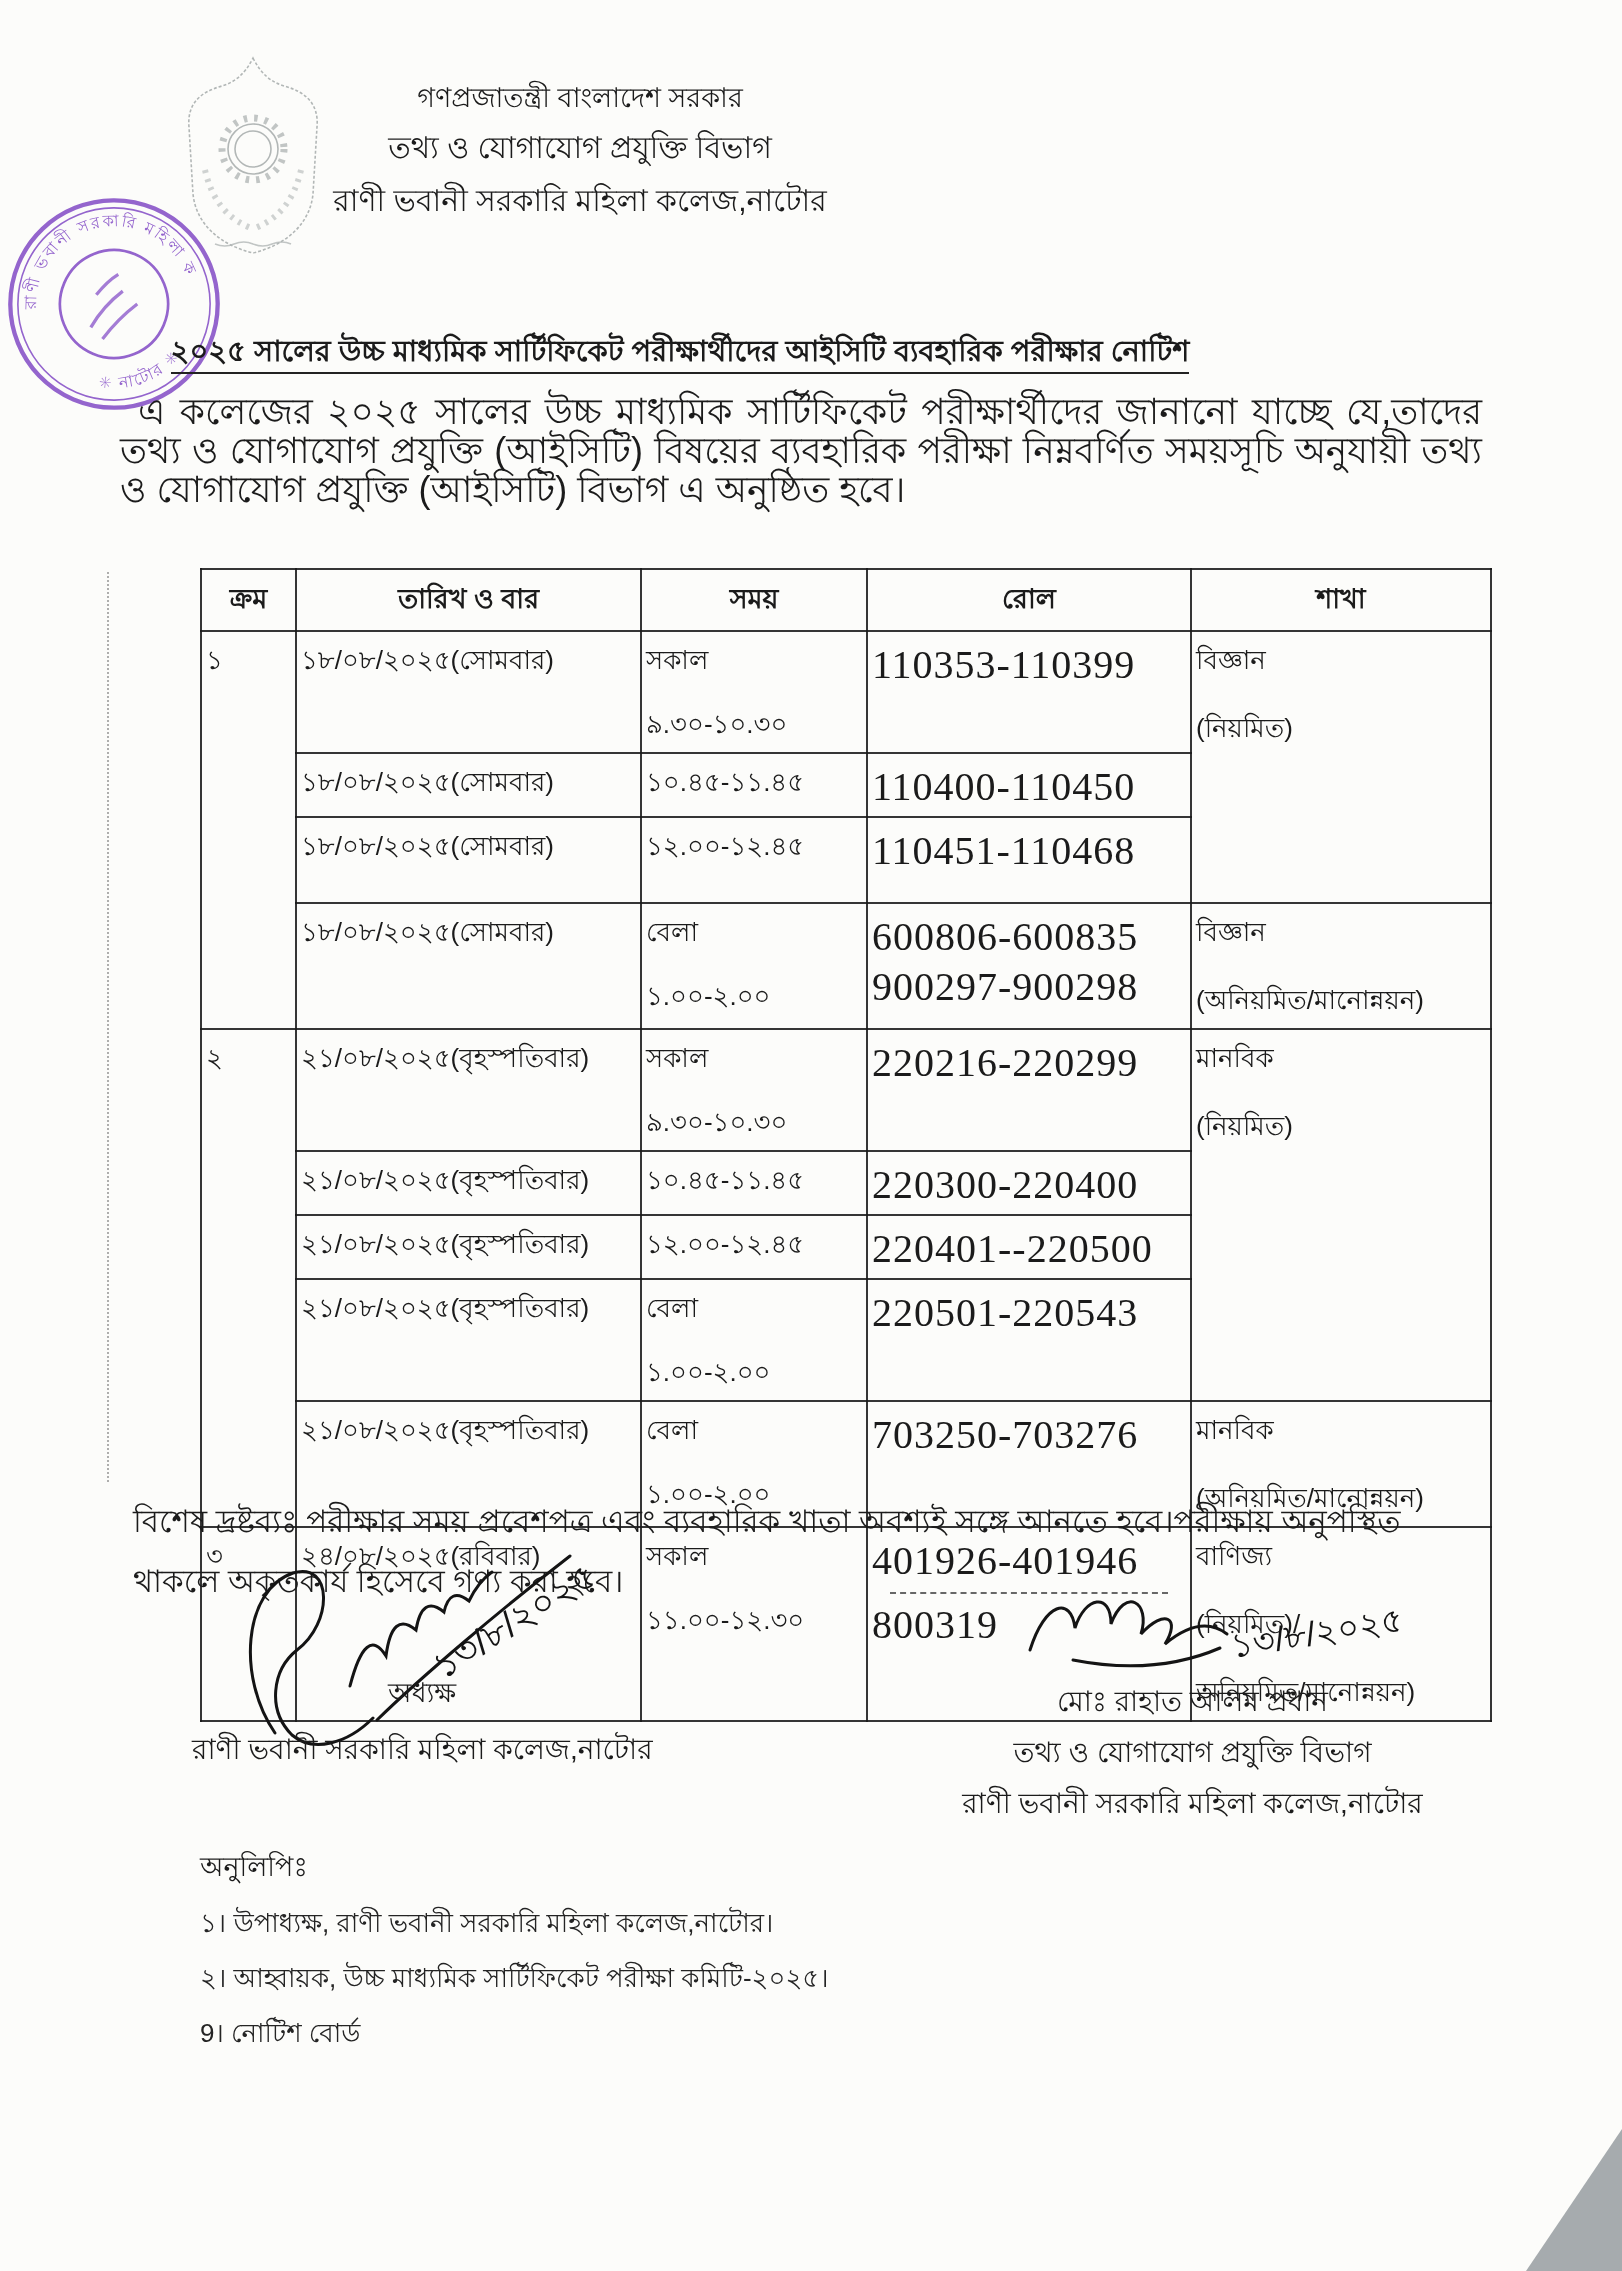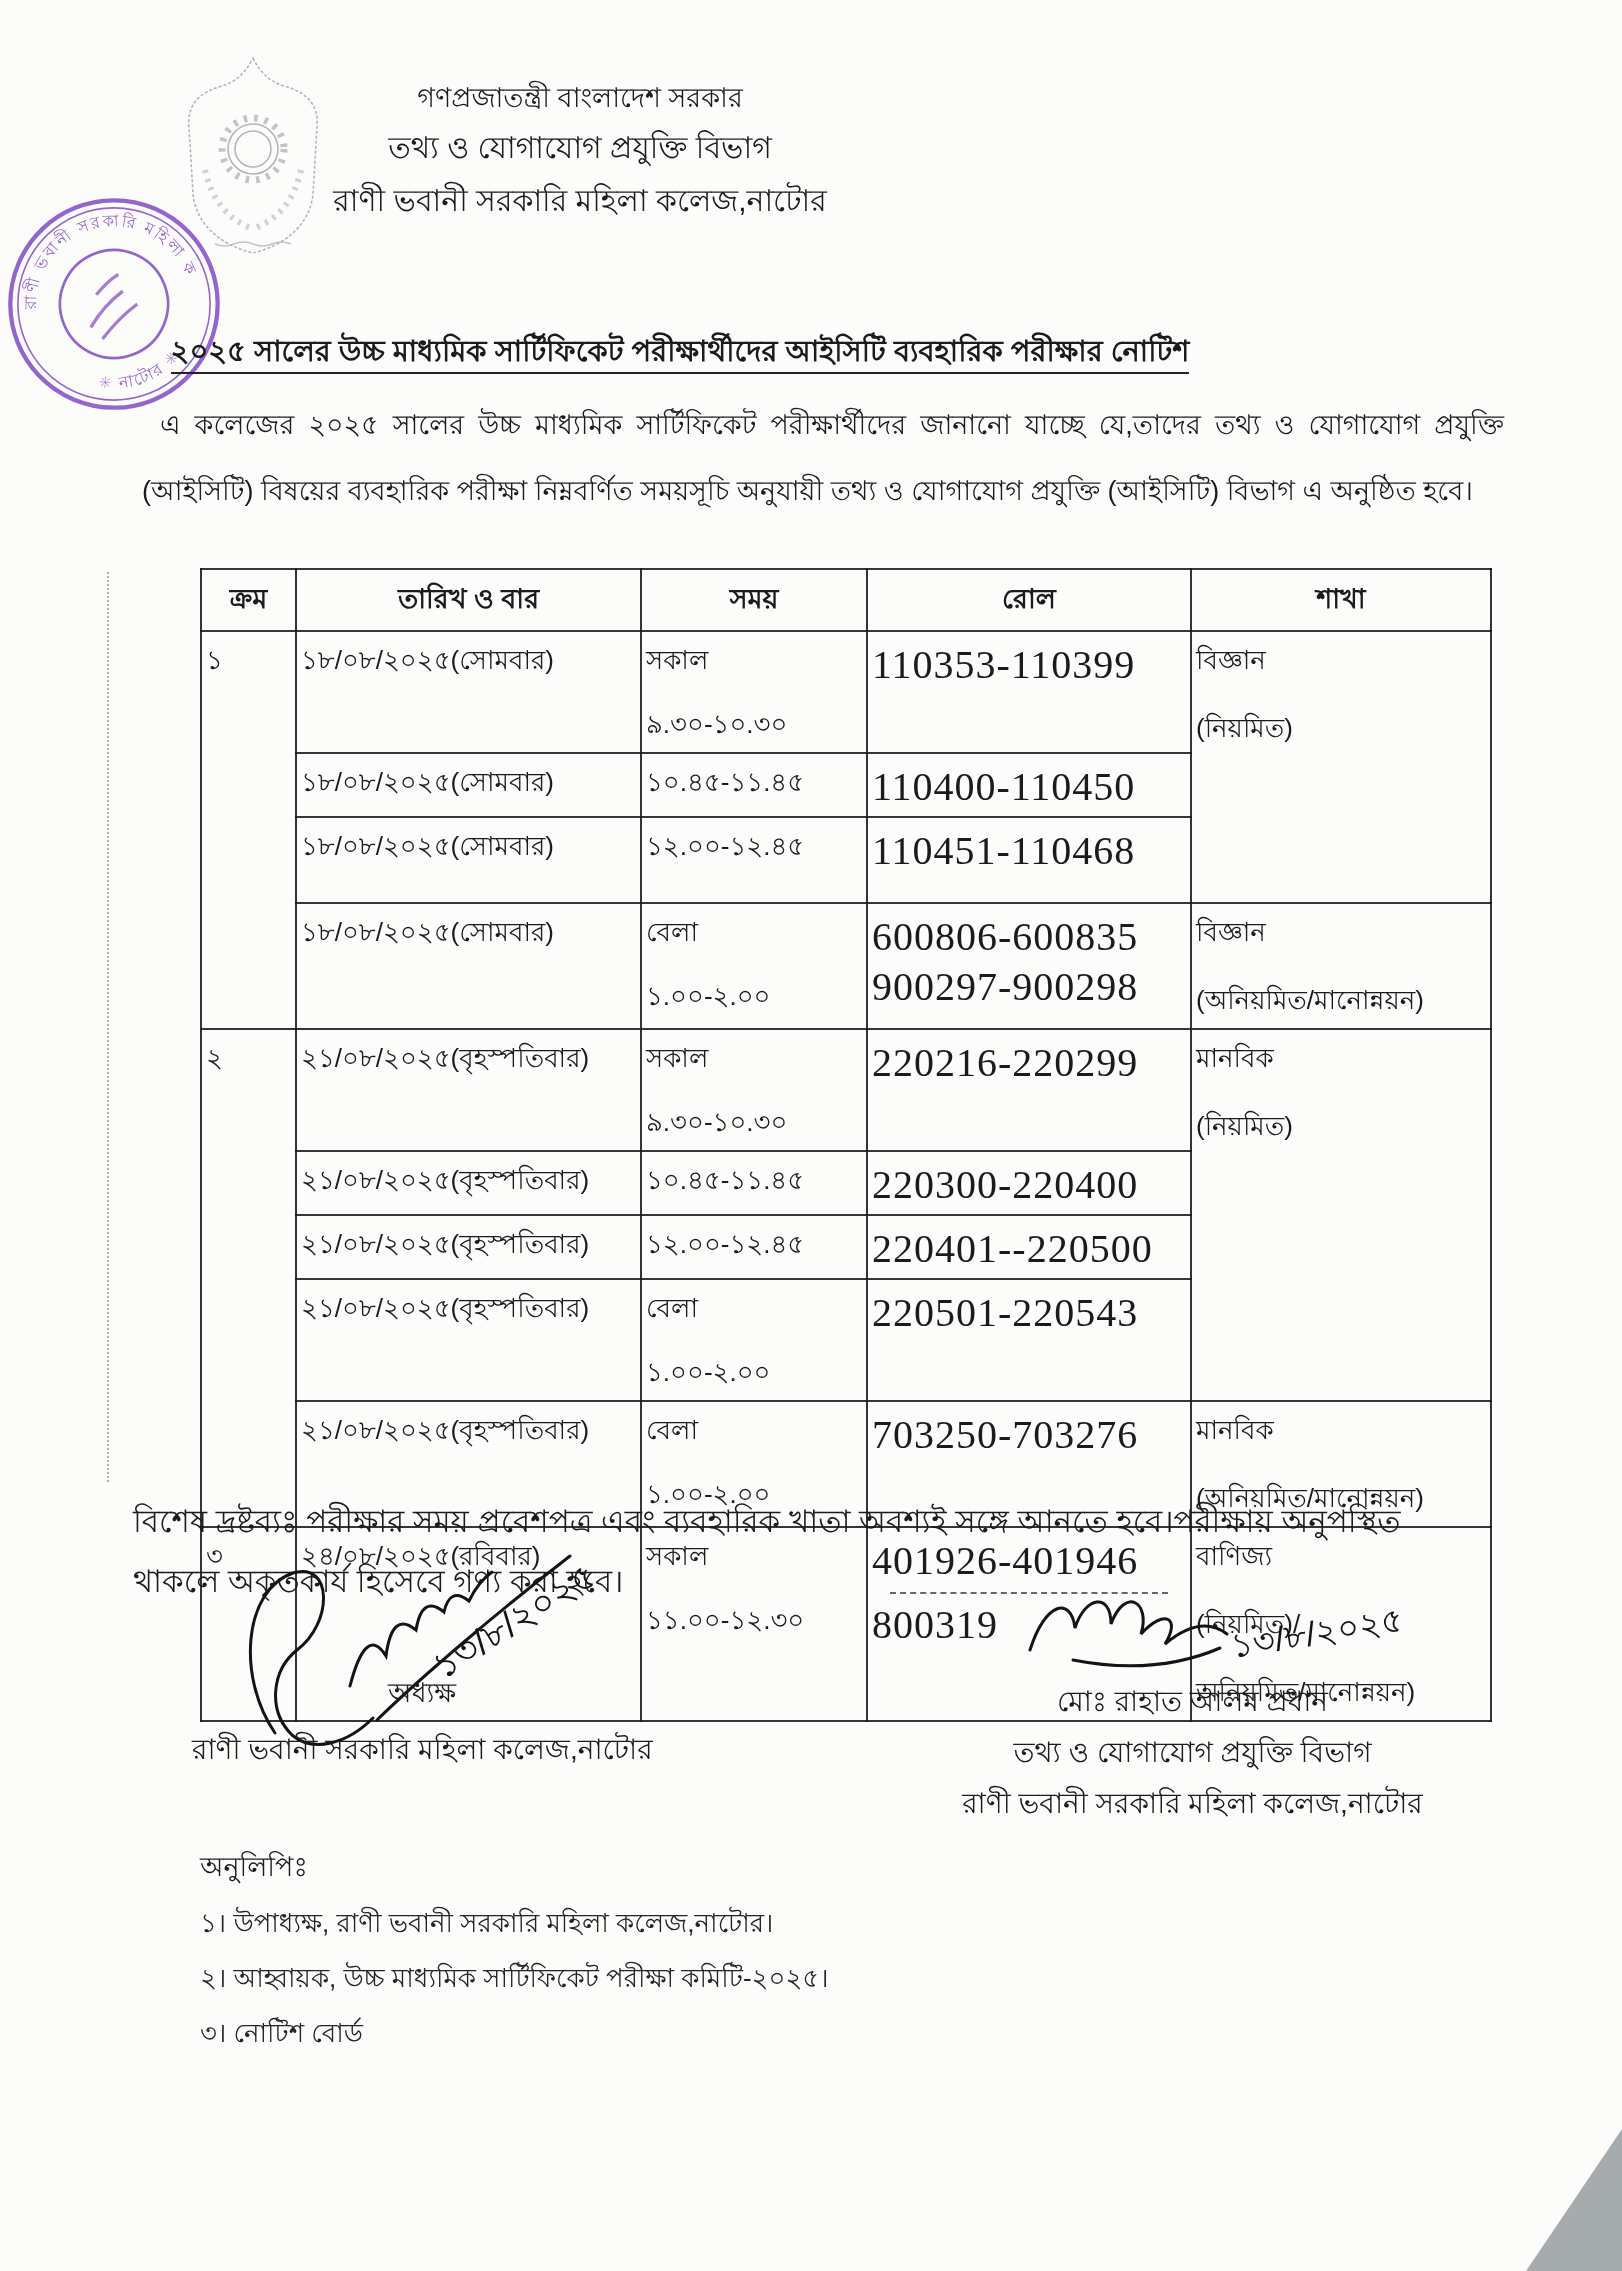--- a/index.html
+++ b/index.html
@@ -15,21 +15,21 @@
   .abs{position:absolute;}
   
   .hdr{left:180px;top:78px;width:800px;text-align:center;line-height:1.5;}
   .hdr .l1{font-size:27px;}
   .hdr .l2{font-size:30px;margin-top:6px;}
   .hdr .l3{font-size:30px;margin-top:8px;}
   
   .title{left:150px;top:328px;width:1060px;text-align:center;font-size:29px;font-weight:bold;}
   .title span{border-bottom:2px solid #222;padding-bottom:5px;}
   
-  .bodytext{left:142px;top:392px;width:1362px;font-size:27px;line-height:66px;text-align:justify;text-indent:18px;}
+  .bodytext{left:120px;top:392px;width:1362px;font-size:36px;line-height:39px;text-align:justify;text-indent:18px;}
   
   table.sched{
     border-collapse:collapse;table-layout:fixed;width:1290px;
     font-size:26px;
   }
   table.sched th,table.sched td{
     border:2px solid rgba(25,25,25,.88);
     vertical-align:top;
     padding:8px 4px 4px 4px;
     overflow:hidden;
@@ -248,18 +248,18 @@
   <div class="abs right-block">
     <div>মোঃ রাহাত আলম প্রধান</div>
     <div>তথ্য ও যোগাযোগ প্রযুক্তি বিভাগ</div>
     <div>রাণী ভবানী সরকারি মহিলা কলেজ,নাটোর</div>
   </div>
 
   <div class="abs copies-h">অনুলিপিঃ</div>
   <div class="abs copies">
     <div>১। উপাধ্যক্ষ, রাণী ভবানী সরকারি মহিলা কলেজ,নাটোর।</div>
     <div>২। আহ্বায়ক, উচ্চ মাধ্যমিক সার্টিফিকেট পরীক্ষা কমিটি-২০২৫।</div>
-    <div>৩। নোটিশ বোর্ড</div>
+    <div>9। নোটিশ বোর্ড</div>
   </div>
 
   <div class="abs corner"></div>
 
 </div>
 
 </body></html>

